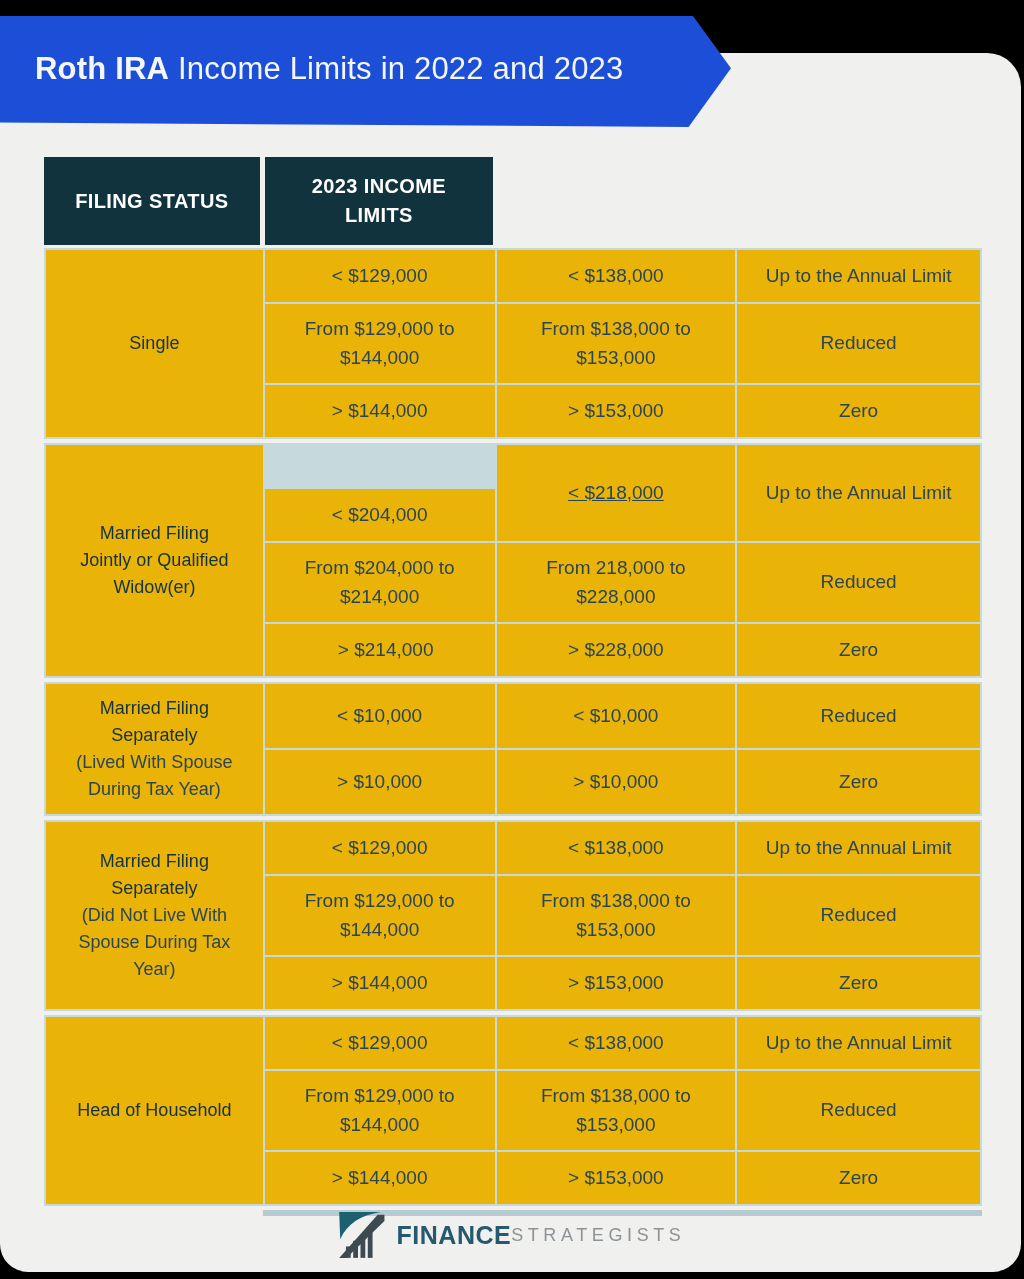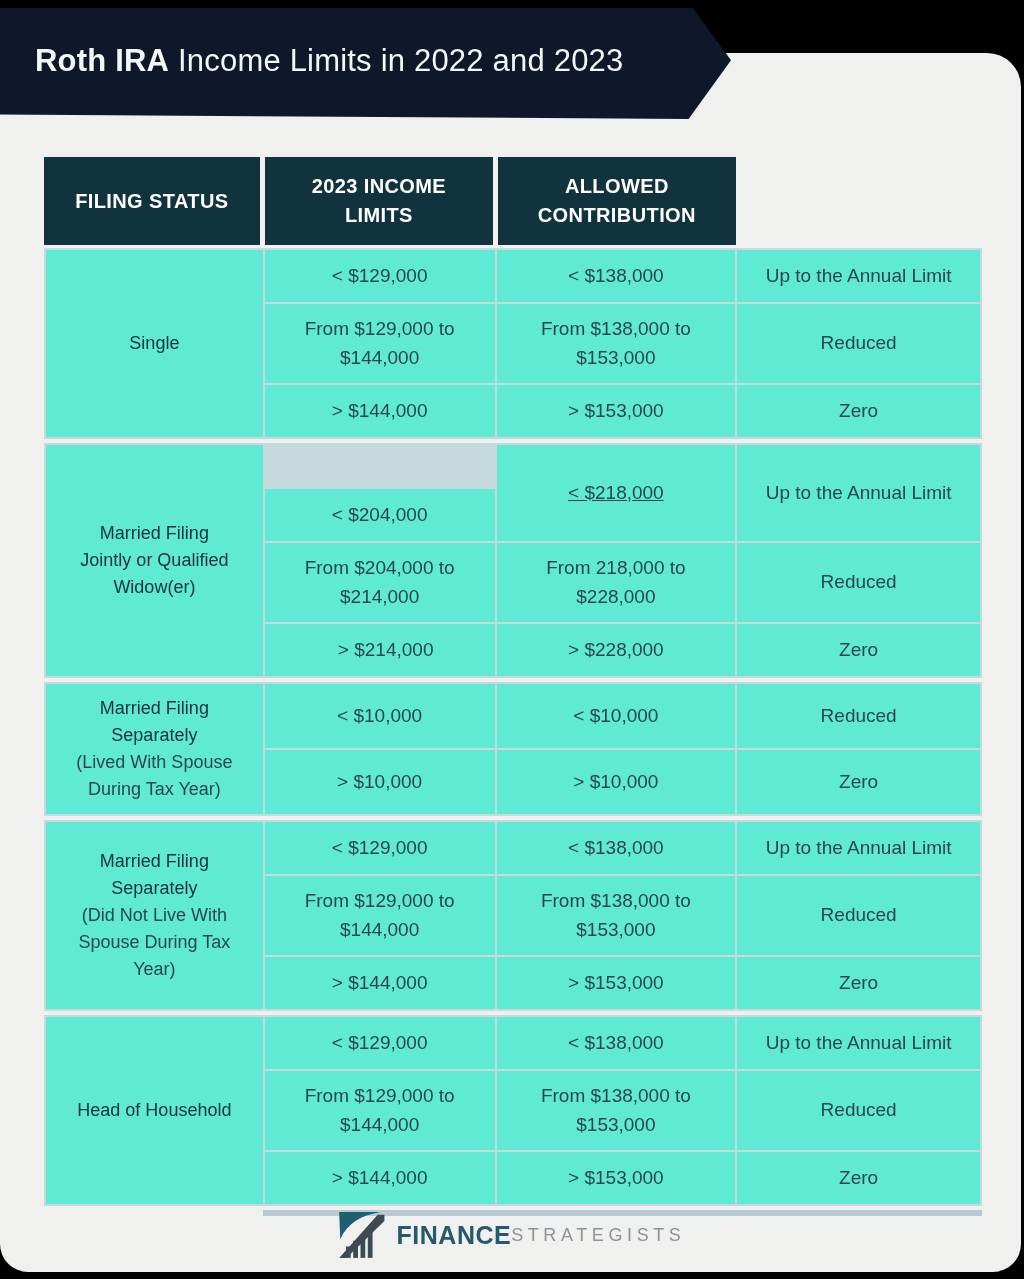--- a/index.html
+++ b/index.html
@@ -2,34 +2,34 @@
 <html><head>
 <meta charset="utf-8">
 <style>
   html,body{margin:0;padding:0;background:#000;}
   .page{position:relative;width:1024px;height:1279px;background:#000;overflow:hidden;
         font-family:"Liberation Sans",sans-serif;}
   
   .card{position:absolute;left:0;top:53px;width:1021px;height:1219px;background:#f0f1ee;
         border-radius:0 34px 28px 28px;}
   
-  .banner{position:absolute;left:0;top:8px;width:731px;height:111px;background:#0f172a;
+  .banner{position:absolute;left:0;top:16px;width:731px;height:111px;background:#1d4ed8;
           clip-path:polygon(0 0,94.8% 0,100% 47%,94.2% 100%,0 96%);
           display:flex;align-items:center;text-align:center;}
   .banner h1{margin:0 0 6px 35px;font-size:31px;font-weight:400;color:#f3f7f7;letter-spacing:.2px;}
   .banner h1 b{font-weight:700;}
   
   .tbl{position:absolute;left:44px;top:104px;width:938px;}
   .thead,.group{display:grid;grid-template-columns:217fr 230fr 239fr 243fr;}
   .thead{gap:5px;margin-bottom:3px;}
   .hcell{background:#11333e;color:#fff;font-weight:700;font-size:20px;line-height:1.45;
          letter-spacing:.4px;min-height:88px;display:flex;align-items:center;justify-content:center;
          text-align:center;padding:0 24px;box-sizing:border-box;}
   .group{gap:2px;background:#c6dade;padding:2px;margin-bottom:4px;}
-  .cell{background:#5eead4;display:flex;flex-direction:column;align-items:center;justify-content:center;
+  .cell{background:#eab308;display:flex;flex-direction:column;align-items:center;justify-content:center;
         text-align:center;box-sizing:border-box;white-space:pre-line;}
   .dcell{color:#2b4652;font-size:19px;line-height:1.5;padding:11px 12px;min-height:52px;}
   .fcell{color:#16323e;font-size:18px;line-height:1.5;padding:11px 12px;}
   .fcell b{font-weight:400;}
   .fcell .note{font-weight:400;color:#2b4652;}
   .bottom-strip{height:6px;background:#b6cad4;margin-left:23.3%;}
   
   .logo{position:absolute;left:50%;bottom:11px;transform:translateX(-50%);
         display:flex;align-items:center;gap:9px;}
   .logo-text{display:flex;flex-direction:row;line-height:1;}
@@ -38,21 +38,20 @@
 </style>
 </head>
 <body>
 
 <div class="page">
   <div class="card">
     <div class="tbl">
       <div class="thead">
           <div class="hcell">FILING STATUS</div>
           <div class="hcell">2023 INCOME LIMITS</div>
-          <div class="hcell">ALLOWED CONTRIBUTION</div>
         </div>
       <div>
           <div class="group">
             <div class="cell fcell" style="grid-area: 1 / 1 / span 3;"><b>Single</b></div>
             <div class="cell dcell" style="grid-area: 1 / 2;">&lt; $129,000</div>
             <div class="cell dcell" style="grid-area: 1 / 3;">&lt; $138,000</div>
             <div class="cell dcell" style="grid-area: 1 / 4;">Up to the Annual Limit</div>
             <div class="cell dcell" style="grid-area: 2 / 2;">From $129,000 to
 $144,000</div>
             <div class="cell dcell" style="grid-area: 2 / 3;">From $138,000 to

